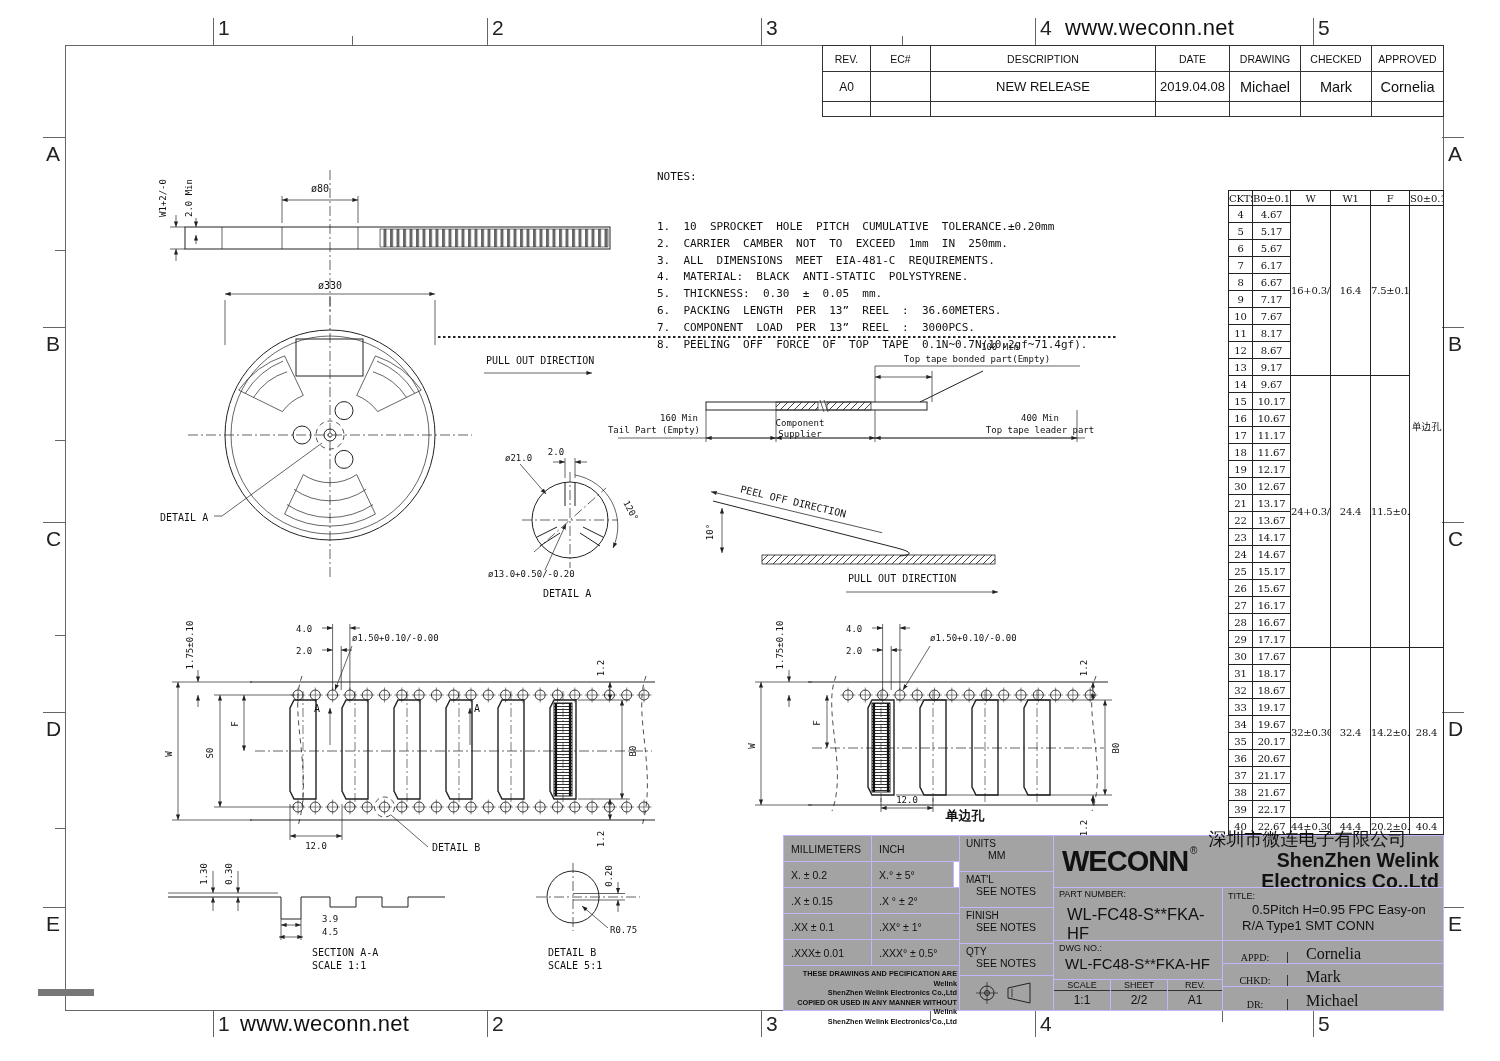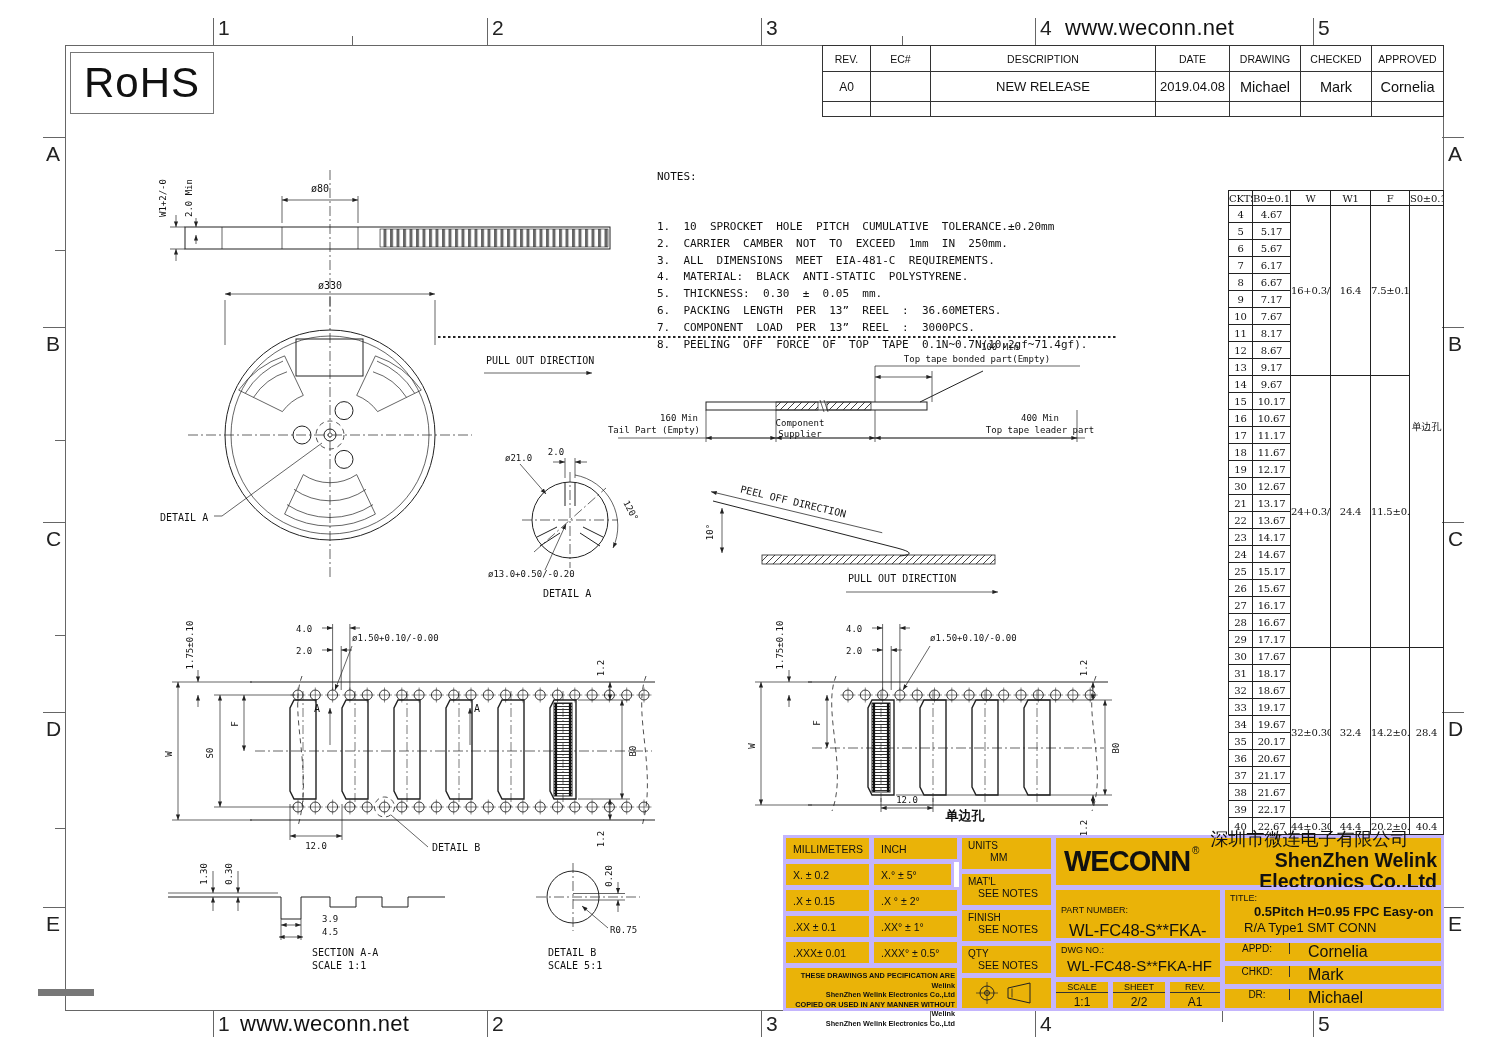--- a/index.html
+++ b/index.html
@@ -14,24 +14,24 @@
   .rt{border-collapse:collapse;table-layout:fixed;width:621px;}
   .rt th,.rt td{border:1px solid #333;text-align:center;padding:0;font-weight:normal;overflow:hidden;white-space:nowrap;}
   .rt th{font-size:10.5px;}
   
   .notes{font-family:"DejaVu Sans Mono",monospace;font-size:11px;line-height:16.8px;white-space:pre;color:#111;}
   
   .st{border-collapse:collapse;table-layout:fixed;width:215px;font-family:"DejaVu Serif",serif;font-size:10px;letter-spacing:-.2px;}
   .st th,.st td{border:1px solid #222;text-align:center;padding:0;font-weight:normal;height:16px;line-height:11px;overflow:hidden;}
   .st thead th{height:14px;}
   
-  .cellb{position:absolute;border:3px solid #c4b5fd;box-sizing:border-box;background:#eab308;}
+  .cellb{position:absolute;border:1px solid #c4b5fd;box-sizing:border-box;background:#a3a3a3;}
   .lbl{font-size:9px;color:#111;}
   .tolcell{font-size:10.5px;display:flex;align-items:center;padding-left:7px;box-sizing:border-box;}
-  .kv{display:flex;align-items:flex-start;height:100%;}
+  .kv{display:flex;align-items:flex-end;height:100%;font-family:Liberation Serif, serif;}
   .kv .k{width:64px;border-right:1px solid #333;display:flex;align-items:center;justify-content:center;font-size:10px;}
   .kv .v{flex:1;display:flex;align-items:center;padding-left:18px;font-size:16px;}
   .legal{font-size:7.3px;font-weight:bold;line-height:9.6px;padding:3px 2px 0 4px;color:#111;}
   svg text{font-family:"DejaVu Sans Mono",monospace;fill:#111;}
   .dt{font-size:10px;}
   .ds{font-size:9px;}
 </style>
 </head>
 <body>
 
@@ -86,23 +86,20 @@
   <div class="abs gl" style="left:1448px;top:332px;">B</div>
   <div class="abs gl" style="left:1448px;top:527px;">C</div>
   <div class="abs gl" style="left:1448px;top:717px;">D</div>
   <div class="abs gl" style="left:1448px;top:912px;">E</div>
   <div class="abs tick" style="left:1442px;top:137px;width:22px;height:1px;"></div>
   <div class="abs tick" style="left:1442px;top:327px;width:22px;height:1px;"></div>
   <div class="abs tick" style="left:1442px;top:522px;width:22px;height:1px;"></div>
   <div class="abs tick" style="left:1442px;top:712px;width:22px;height:1px;"></div>
   <div class="abs tick" style="left:1442px;top:907px;width:22px;height:1px;"></div>
 
-  <div class="abs" style="left:70px;top:52px;width:142px;height:60px;border:1px solid #777;display:flex;align-items:center;justify-content:center;">
-    <span style="font-size:42px;letter-spacing:1px;color:#111;">RoHS</span>
-  </div>
 
   <table class="rt abs" style="left:822px;top:45px;">
     <colgroup>
         <col style="width:48px">
         <col style="width:60px">
         <col style="width:225px">
         <col style="width:74px">
         <col style="width:71px">
         <col style="width:71px">
         <col style="width:72px">
@@ -379,27 +376,27 @@
       <div style="display:flex;align-items:flex-start;">
         <span style="font-size:29px;font-weight:bold;letter-spacing:-1px;">WECONN</span>
         <span style="font-size:10px;margin:0 3px 0 2px;">®</span>
       </div>
       <div style="flex:1;text-align:right;line-height:1.1;">
         <div style="font-size:18px;text-align:left;padding-left:8px;">深圳市微连电子有限公司</div>
         <div style="font-size:19.5px;font-weight:bold;">ShenZhen Welink Electronics Co.,Ltd</div>
       </div>
     </div>
 
-    <div class="cellb" style="left:270px;top:52px;width:170px;height:54px;padding:15px 0 0 5px;">
+    <div class="cellb" style="left:270px;top:52px;width:170px;height:54px;padding:1px 0 0 5px;">
       <div class="lbl">PART NUMBER:</div>
       <div style="font-size:16.5px;padding:6px 0 0 8px;">WL-FC48-S**FKA-HF</div>
     </div>
     <div class="cellb" style="left:439px;top:52px;width:222px;height:54px;padding:3px 0 0 5px;">
       <div class="lbl">TITLE:</div>
-      <div style="font-size:13px;padding:1px 0 0 24px;font-weight:bold;">0.5Pitch H=0.95 FPC Easy-on</div>
+      <div style="font-size:13px;padding:1px 0 0 24px;">0.5Pitch H=0.95 FPC Easy-on</div>
       <div style="font-size:13px;padding:1px 0 0 14px;">R/A Type1 SMT CONN</div>
     </div>
 
     <div class="cellb" style="left:270px;top:105px;width:170px;height:40px;padding:2px 0 0 5px;">
       <div class="lbl">DWG NO.:</div>
       <div style="font-size:15px;padding:2px 0 0 6px;">WL-FC48-S**FKA-HF</div>
     </div>
     <div class="cellb" style="left:270px;top:144px;width:58px;height:32px;text-align:center;">
       <div class="lbl" style="border-bottom:1px solid #333;">SCALE</div>
       <div style="font-size:12px;padding-top:2px;">1:1</div>

